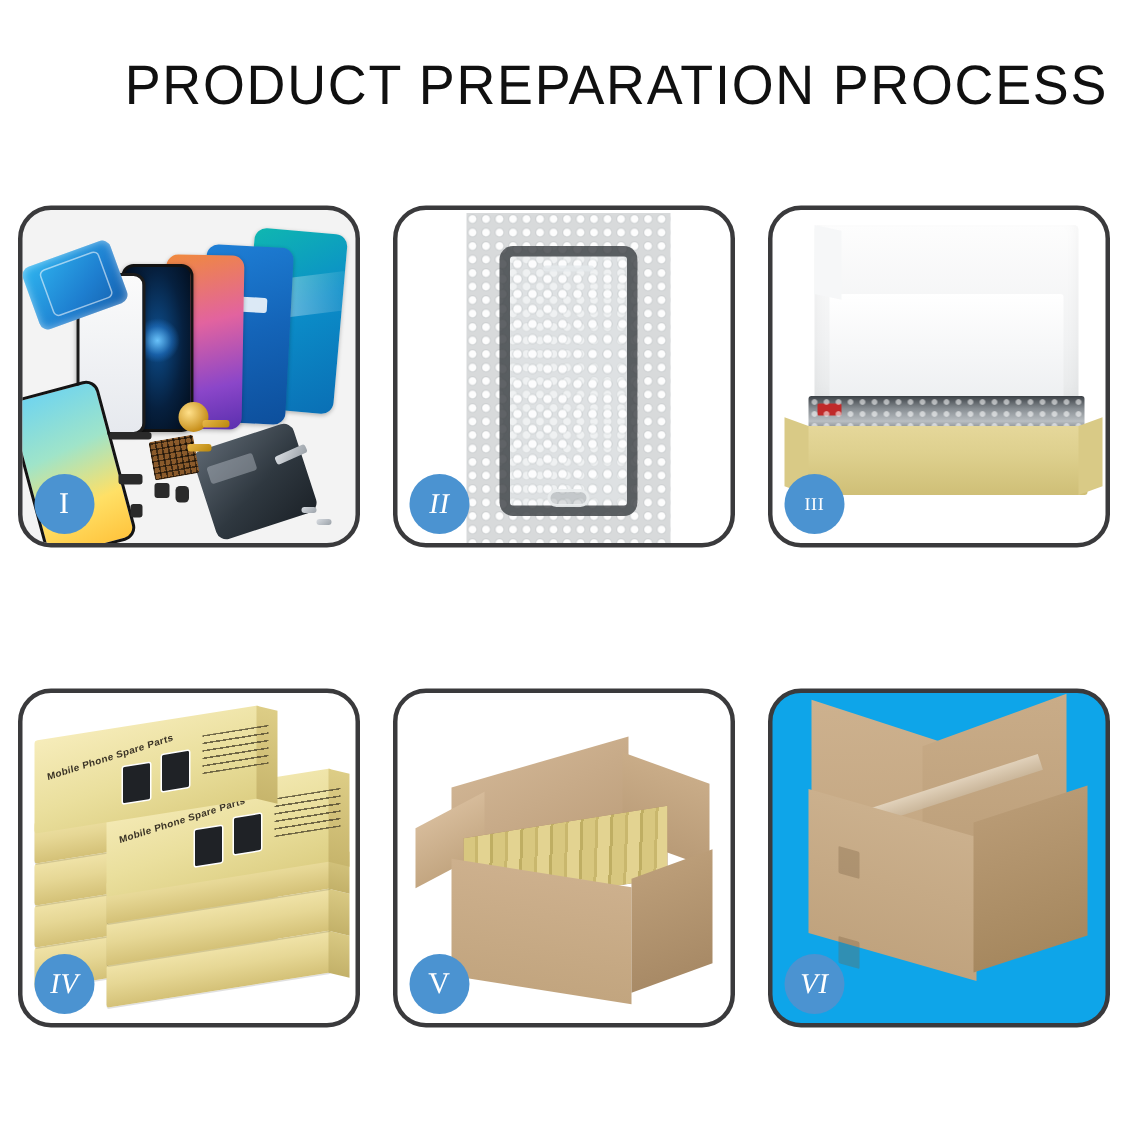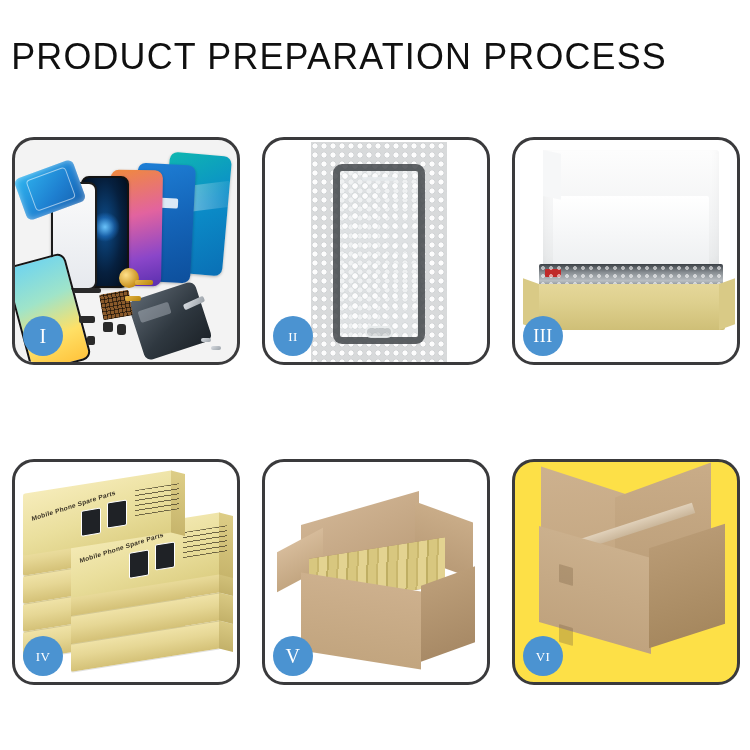--- a/index.html
+++ b/index.html
@@ -5,21 +5,21 @@
   * { box-sizing: border-box; margin: 0; padding: 0; }
   html, body {
     width: 750px; height: 750px;
     background: #ffffff;
     font-family: "Liberation Sans", sans-serif;
     overflow: hidden;
   }
   .page { position: relative; width: 750px; height: 750px; background: #fff; }
 
   
-  .header { position: absolute; left: 0; top: 0; width: 750px; text-align: left; }
+  .header { position: absolute; left: 0; top: 0; width: 750px; text-align: right; }
   .title {
     font-family: "Liberation Sans Narrow", "Liberation Sans", sans-serif;
     font-size: 37px; font-weight: 400; color: #101010;
     letter-spacing: 1.2px; line-height: 1;
     margin-top: 38px;
     transform: scaleX(0.97); transform-origin: center;
     white-space: nowrap;
   }
   .subtitle {
     font-family: "Liberation Sans", sans-serif;
@@ -49,22 +49,22 @@
   .badge {
     position: absolute; left: 8px; bottom: 6px;
     width: 40px; height: 40px; border-radius: 50%;
     background: #4b93d1;
     display: flex; align-items: center; justify-content: center;
     color: #ffffff;
     font-family: "Liberation Serif", serif;
     font-size: 20px; line-height: 1; letter-spacing: 0.5px;
     z-index: 30;
   }
-  .badge.w3 { font-size: 18px; }
-  .badge.w2 { font-size: 13px; }
+  .badge.w3 { font-size: 12px; }
+  .badge.w2 { font-size: 19px; font-style: italic; }
 
   
   .p1 { background: #f3f3f3; }
   .ph {
     position: absolute; border-radius: 8px;
     box-shadow: 0 1px 3px rgba(0,0,0,.28);
     overflow: hidden;
   }
   .ph-a { 
     left: 150px; top: 14px; width: 62px; height: 120px;
@@ -276,21 +276,21 @@
     background: linear-gradient(180deg,#cdb08d 0%, #c2a57f 100%);
     transform: skewY(9deg);
   }
   .c5-body-right {
     position:absolute; left: 156px; top: 114px; width: 54px; height: 76px;
     background: linear-gradient(180deg,#bb9d78 0%, #a88a66 100%);
     transform: skewY(-20deg);
   }
 
   
-  .p6 { background:#fde047;padding-left:20px; }
+  .p6 { background:#0ea5e9;padding-left:20px; }
   .c6-top {
     position:absolute; left: 26px; top: 26px; width: 132px; height: 68px;
     background: linear-gradient(160deg,#cdb18e 0%, #c3a681 100%);
     transform: skewY(18deg) ;
   }
   .c6-top2 {
     position:absolute; left: 100px; top: 18px; width: 96px; height: 72px;
     background: linear-gradient(200deg,#c9ac88 0%, #bda07b 100%);
     transform: skewY(-20deg);
   }

